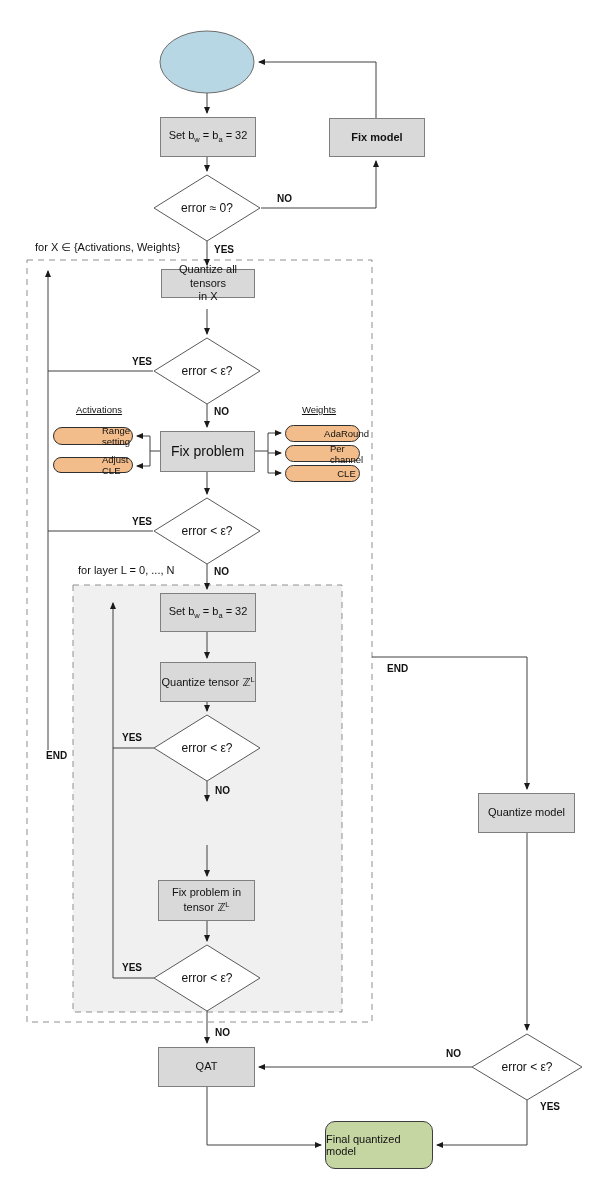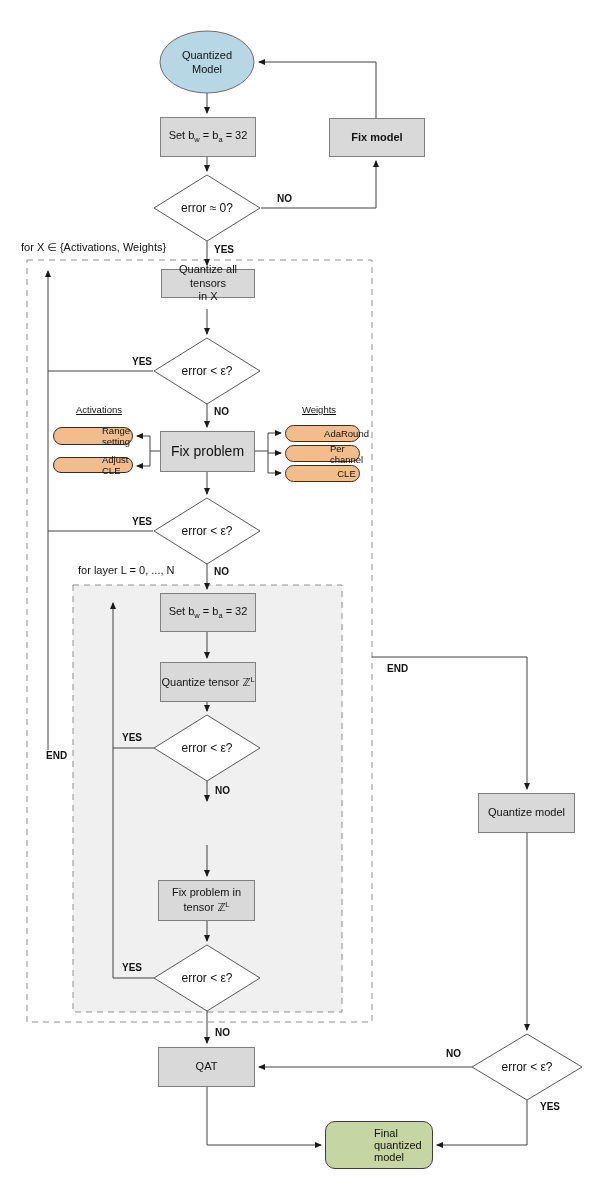--- a/index.html
+++ b/index.html
@@ -23,21 +23,20 @@
     display:flex;align-items:center;justify-content:center;
     font-size:9.5px;
     padding-left:48px;
   }
   .final{
     background:var(--final-fill,#c5d6a2);
     border:1.5px solid var(--final-border,#3d3d3d);
     border-radius:10px;
     display:flex;align-items:center;justify-content:center;
     font-size:11px;
-    padding-left:48px;
   }
   .dtext{
     display:flex;align-items:center;justify-content:center;text-align:center;
     font-size:12px;
   }
   .etext{
     display:flex;align-items:center;justify-content:center;text-align:center;
     font-size:11px;line-height:1.3;
   }
   .edge-label{font-size:10px;font-weight:bold;white-space:nowrap;}
@@ -105,26 +104,20 @@
 
     <ellipse cx="207" cy="62" rx="47" ry="31" fill="#b7d7e4" stroke="#6e6e6e"></ellipse>
     <polygon points="207,175 260,208 207,241 154,208" fill="#ffffff" stroke="#595959"></polygon>
     <polygon points="207,338 260,371 207,404 154,371" fill="#ffffff" stroke="#595959"></polygon>
     <polygon points="207,498 260,531 207,564 154,531" fill="#ffffff" stroke="#595959"></polygon>
     <polygon points="207,715 260,748 207,781 154,748" fill="#ffffff" stroke="#595959"></polygon>
     <polygon points="207,945 260,978 207,1011 154,978" fill="#ffffff" stroke="#595959"></polygon>
     <polygon points="527,1034 582,1067 527,1100 472,1067" fill="#ffffff" stroke="#595959"></polygon>
   </svg>
 
-  <div class="abs etext" style="left:160px;top:46px;width:94px;height:32px;">
-    <div class="stack">
-      <div>Quantized</div>
-      <div>Model</div>
-    </div>
-  </div>
 
   <div class="abs node" style="left:160px;top:117px;width:96px;height:40px;">
     <span><span>Set b</span><span class="sub">w</span><span> = b</span><span class="sub">a</span><span> = 32</span></span>
   </div>
 
   <div class="abs node" style="left:329px;top:118px;width:96px;height:39px;font-weight:bold;">
     <span>Fix model</span>
   </div>
 
   <div class="abs node" style="left:161px;top:269px;width:94px;height:29px;">
@@ -175,21 +168,21 @@
 
   <div class="abs group-title" style="left:72px;top:404px;width:54px;">Activations</div>
   <div class="abs pill" style="left:53px;top:427px;width:80px;height:18px;">Range setting</div>
   <div class="abs pill" style="left:53px;top:457px;width:80px;height:16px;">Adjust CLE</div>
 
   <div class="abs group-title" style="left:297px;top:404px;width:44px;">Weights</div>
   <div class="abs pill" style="left:285px;top:425px;width:75px;height:17px;">AdaRound</div>
   <div class="abs pill" style="left:285px;top:445px;width:75px;height:17px;">Per channel</div>
   <div class="abs pill" style="left:285px;top:465px;width:75px;height:17px;">CLE</div>
 
-  <div class="abs loop-label" style="left:21px;top:241px;">for X ∈ {Activations, Weights}</div>
+  <div class="abs loop-label" style="left:35px;top:241px;">for X ∈ {Activations, Weights}</div>
   <div class="abs loop-label" style="left:78px;top:564px;">for layer L = 0, ..., N</div>
 
   <div class="abs edge-label" style="left:277px;top:193px;">NO</div>
   <div class="abs edge-label" style="left:214px;top:244px;">YES</div>
   <div class="abs edge-label" style="left:132px;top:356px;">YES</div>
   <div class="abs edge-label" style="left:214px;top:406px;">NO</div>
   <div class="abs edge-label" style="left:132px;top:516px;">YES</div>
   <div class="abs edge-label" style="left:214px;top:566px;">NO</div>
   <div class="abs edge-label" style="left:122px;top:732px;">YES</div>
   <div class="abs edge-label" style="left:215px;top:785px;">NO</div>

